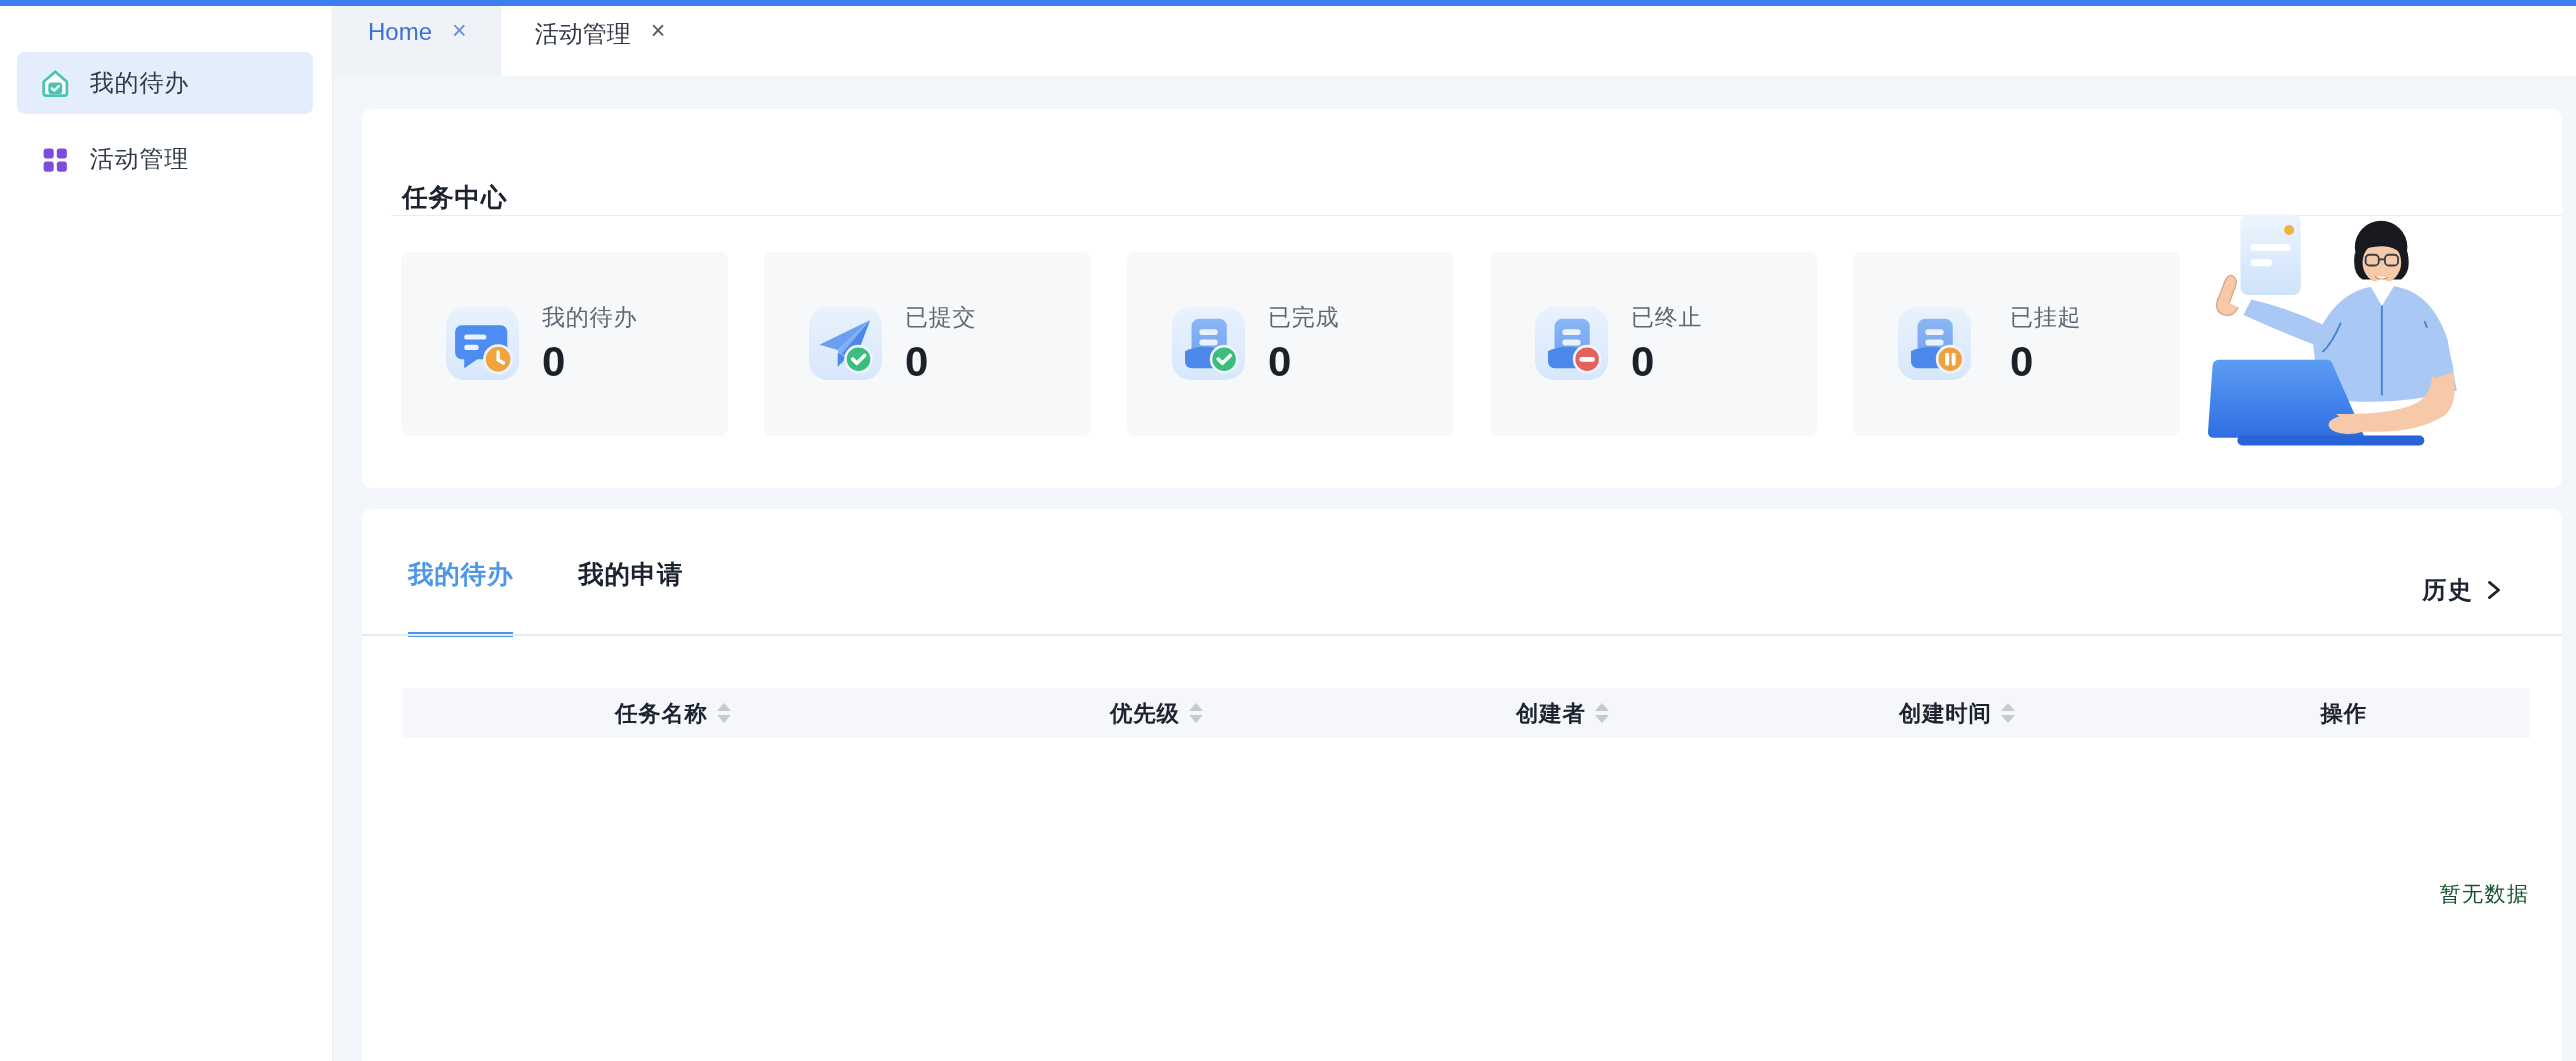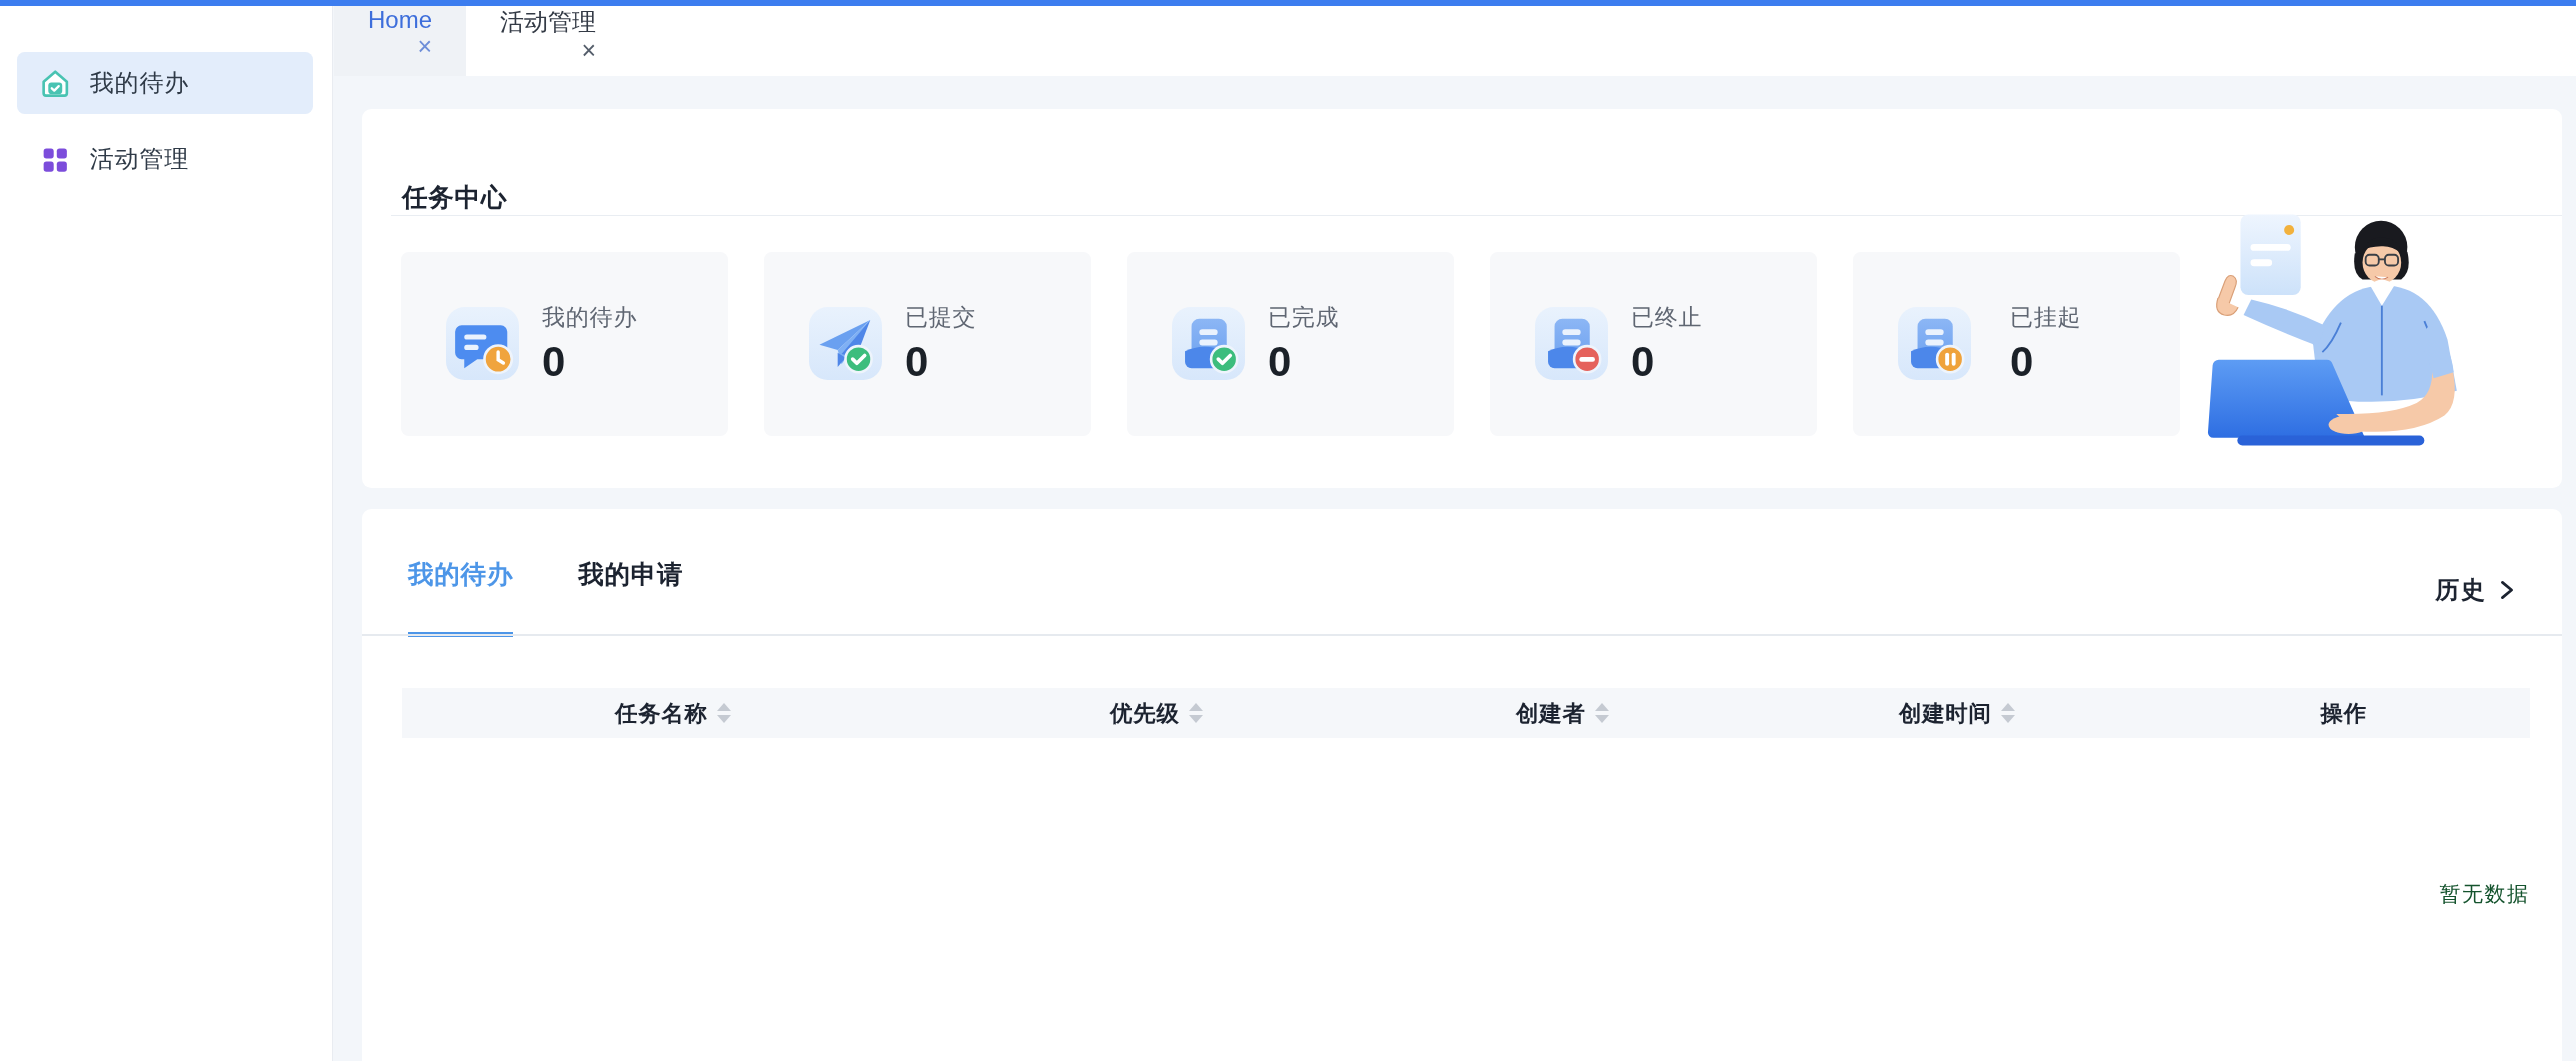--- a/index.html
+++ b/index.html
@@ -12,21 +12,21 @@
 
   
   .sidebar { position:absolute; left:0; top:6.2px; width:333px; height:1055px; background:#fff; border-right:1.5px solid #e9ecf1; z-index:4; }
   .side-item { position:absolute; left:17px; width:296px; height:62px; border-radius:7.7px; display:flex; align-items:center; padding-left:21.7px; cursor:pointer; }
   .side-item.active { background:#e3edfb; }
   .side-item .s-ico { width:32.5px; height:32.5px; flex:0 0 32.5px; }
   .side-item .s-label { margin-left:18.6px; font-size:24px; color:#2f3a47; letter-spacing:0.8px; }
 
   
   .tabbar { position:absolute; left:334px; top:6.2px; width:2242px; height:70px; background:#fff; display:flex; z-index:3; }
-  .page-tab { height:70px; display:flex; align-items:flex-end; padding:0 34px; cursor:pointer;flex-direction:column; }
+  .page-tab { height:70px; display:flex; align-items:flex-start; padding:12px 34px; cursor:pointer; }
   .page-tab .t-label { font-size:24px; color:#333a45; }
   .page-tab .t-close { font-size:25px; color:#555e6b; margin-left:20px; font-weight:300; line-height:1; cursor:pointer; }
   .page-tab.active { background:#eff2f6; }
   .page-tab.active .t-label { color:#3d6edb; }
   .page-tab.active .t-close { color:#6e8ed8; }
 
   
   .content { position:absolute; left:334px; top:76px; width:2242px; height:986px; background:#f3f6fa; }
 
   .card { position:absolute; left:28px; width:2200px; background:#fff; border-radius:9.3px; }
@@ -46,21 +46,21 @@
 
   .illus { position:absolute; right:20px; bottom:20px; width:345px; height:255px; }
 
   
   .card-b { top:433px; height:588px; }
   .panel-tabs { position:absolute; left:46px; top:48px; display:flex; }
   .p-tab { position:relative; font-size:25.5px; font-weight:700; color:#1c2330; margin-right:65px; padding-bottom:45px; cursor:pointer; letter-spacing:0.8px; }
   .p-tab.active { color:#4d96e8; }
   .p-tab.active::after { content:""; position:absolute; left:0; right:0; bottom:0; height:5.4px; background:#4d96e8; }
   .panel-divider { position:absolute; left:0; right:0; top:125px; height:1.5px; background:#e6eaef; }
-  .history-link { position:absolute; right:45px; top:65px; display:flex; align-items:center; cursor:pointer; }
+  .history-link { position:absolute; right:58px; top:65px; display:flex; align-items:center; cursor:pointer; }
   .history-link .h-label { font-size:24px; font-weight:700; color:#1c2330; letter-spacing:1.5px; }
   .history-link svg { margin-left:10.8px; }
 
   .table-head { position:absolute; left:40px; right:32.5px; top:179px; height:50px; background:#f5f7fa; display:flex; align-items:center; }
   .th { display:flex; align-items:center; justify-content:center; font-size:22.4px; font-weight:700; color:#1c2330; letter-spacing:0.8px; cursor:pointer;text-align:center; }
   .th-1 { width:542px; } .th-2 { width:425px; } .th-3 { width:387px; } .th-4 { width:402px; } .th-5 { flex:1; }
   .sorter { display:inline-flex; flex-direction:column; margin-left:9.3px; }
   .sorter .up { width:0; height:0; border-left:7px solid transparent; border-right:7px solid transparent; border-bottom:8.5px solid #c5cad2; margin-bottom:3.9px; }
   .sorter .down { width:0; height:0; border-left:7px solid transparent; border-right:7px solid transparent; border-top:8.5px solid #c5cad2; }
   .empty-state { position:absolute; left:23px; right:32.5px; top:371px; text-align:right; font-size:21px; color:#14532d; letter-spacing:1.5px; }

